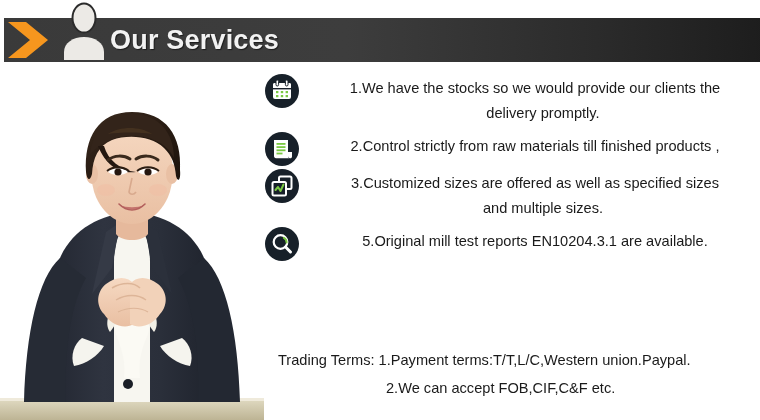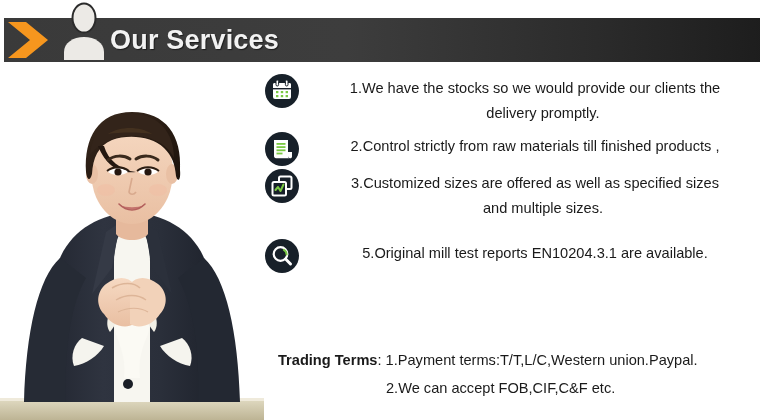--- a/index.html
+++ b/index.html
@@ -114,36 +114,36 @@
     padding-top: 4px;
   }
   .svc-text .cont {
     display: block;
     padding-left: 16px;
   }
 
   
   .item-1 { margin-bottom: 4px; }
   .item-2 { margin-bottom: 0; }
-  .item-3 { margin-bottom: 16px; }
+  .item-3 { margin-bottom: 4px; }
   .item-4 { margin-bottom: 5px; }
   .item-5 { margin-bottom: 5px; }
 
   
   .terms {
     position: absolute;
     left: 14px;
     top: 274px;
     width: 482px;
     font-size: 14.6px;
     line-height: 28px;
     color: #1a1a1a;
   }
   .terms-label {
-    font-weight: bold;
+    font-weight: normal;
     margin-top: 12px;
   }
   .terms-line2 {
     display: block;
     padding-left: 108px;
   }
 </style>
 </head>
 <body>
 

